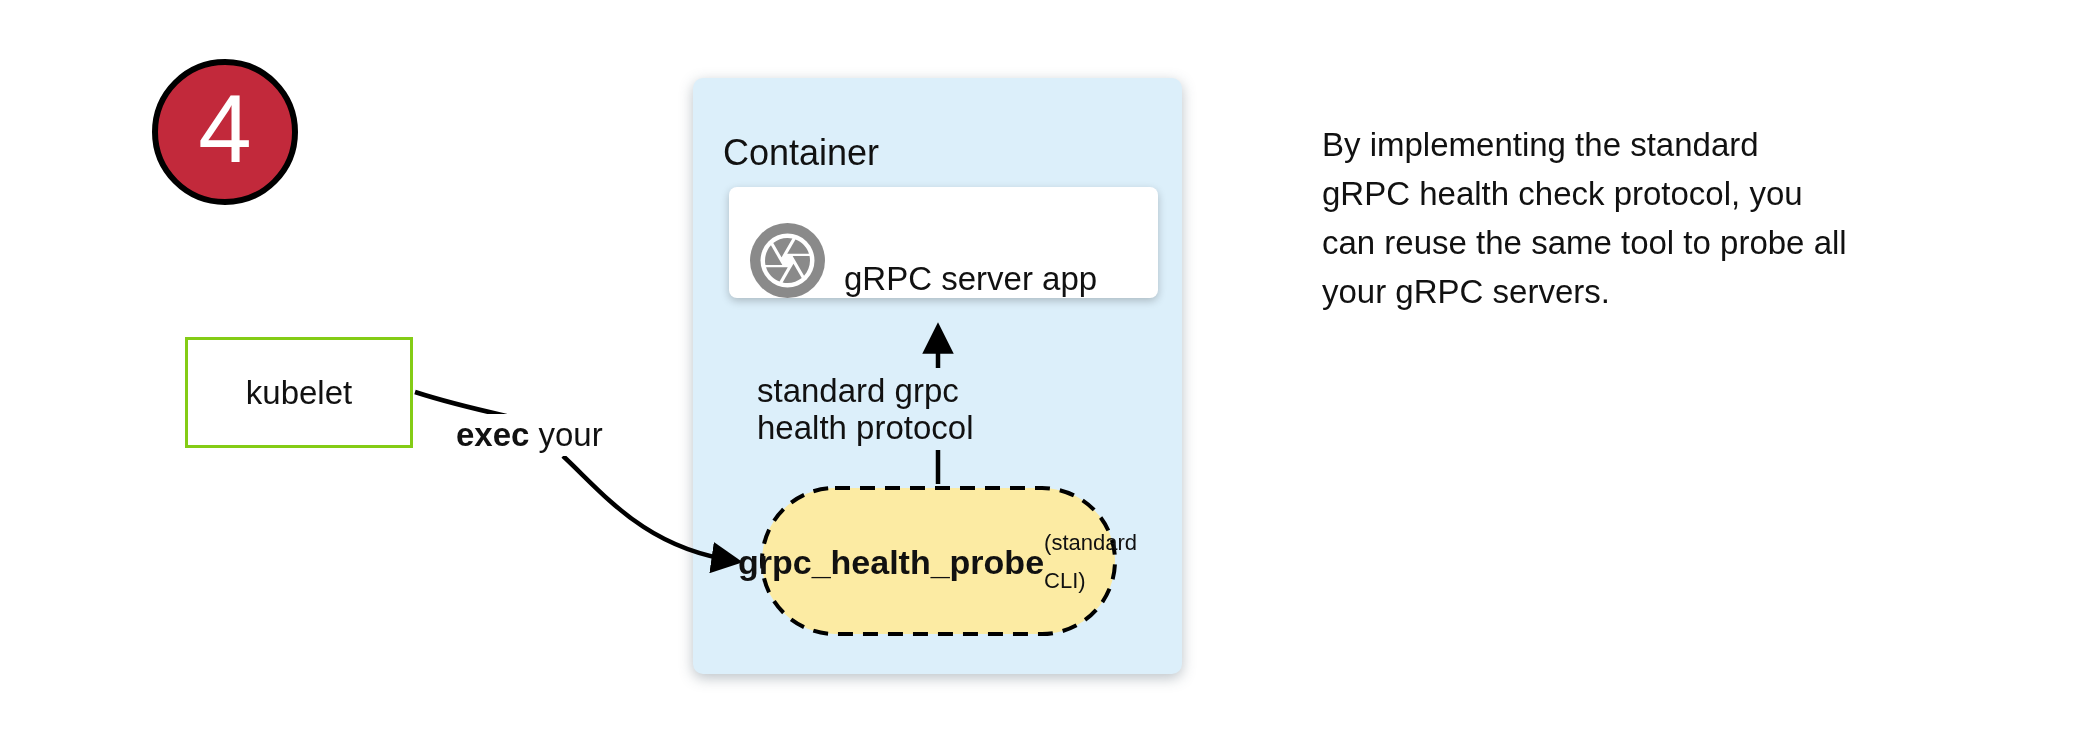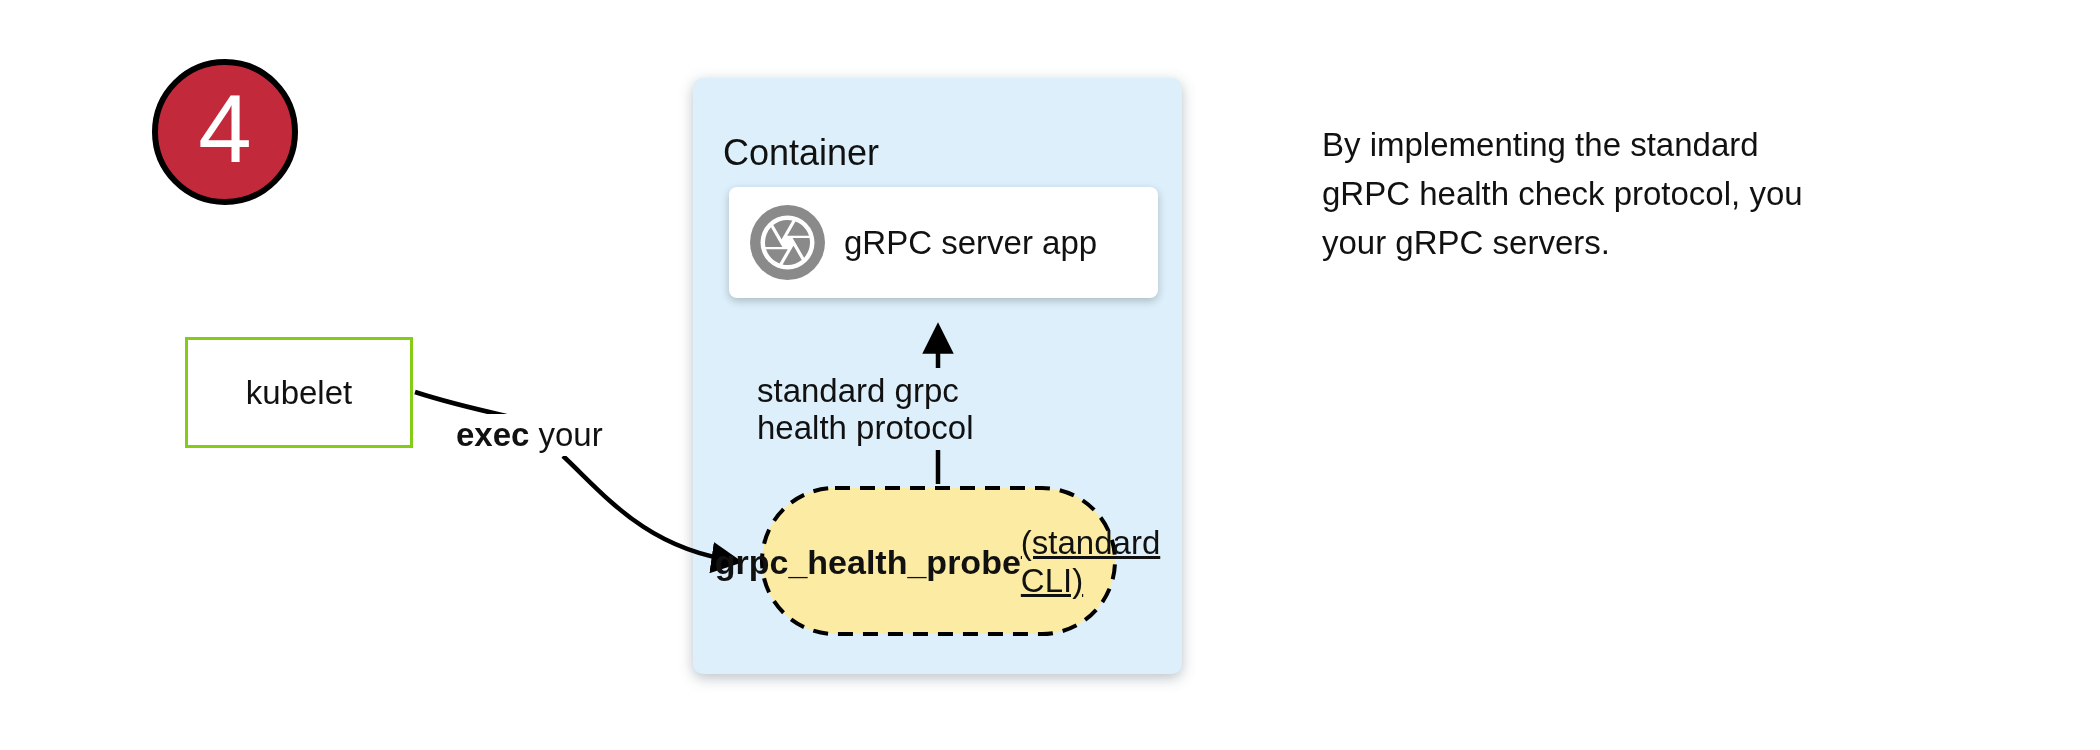--- a/index.html
+++ b/index.html
@@ -58,21 +58,21 @@
     pointer-events: none;
   }
   
   .server-box {
     position: absolute;
     left: 729px; top: 187px;
     width: 429px; height: 111px;
     background: #ffffff;
     border-radius: 8px;
     box-shadow: 0 3px 9px rgba(0,0,0,0.22);
-    display: flex; align-items: center;
+    display: flex; align-items: flex-end;
     padding-left: 21px;
   }
   .server-label { font-size: 33px; margin-left: 19px; }
   
   .protocol-label {
     position: absolute;
     left: 757px; top: 372px;
     width: 360px;
     text-align: left;
     font-size: 33px;
@@ -81,21 +81,21 @@
   
   .pill-text {
     position: absolute;
     left: 758px; top: 486px;
     width: 359px; height: 152px;
     display: flex; flex-direction: row;
     align-items: center; justify-content: center;
     line-height: 38px;
   }
   .pill-title { font-size: 34px; font-weight: bold; }
-  .pill-sub { font-size: 33px; text-decoration: underline; }
+  .pill-sub { font-size: 22px; }
   
   .exec-label {
     position: absolute;
     left: 449px; top: 414px;
     background: #ffffff;
     padding: 2px 7px;
     font-size: 33px;
     white-space: nowrap;
   }
   .exec-label .b { font-weight: bold; margin-right: 9px; margin-top: 42px; }
@@ -172,16 +172,17 @@
     <span>kubelet</span>
   </div>
 
   <div class="exec-label">
     <span class="b">exec</span><span>your</span>
   </div>
 
   <div class="note">
     <div>By implementing the standard</div>
     <div>gRPC health check protocol, you</div>
+    <div>can reuse the same tool to probe all</div>
     <div>your gRPC servers.</div>
   </div>
 
 </div>
 
 </body></html>

